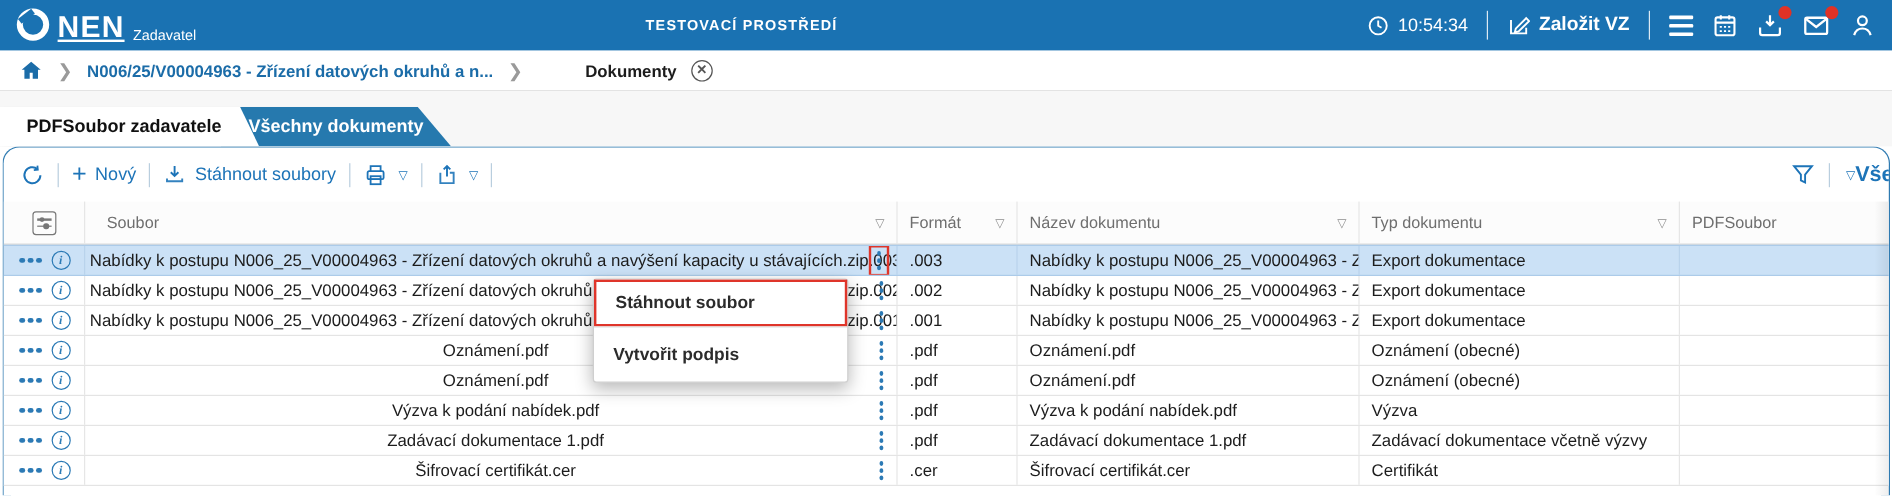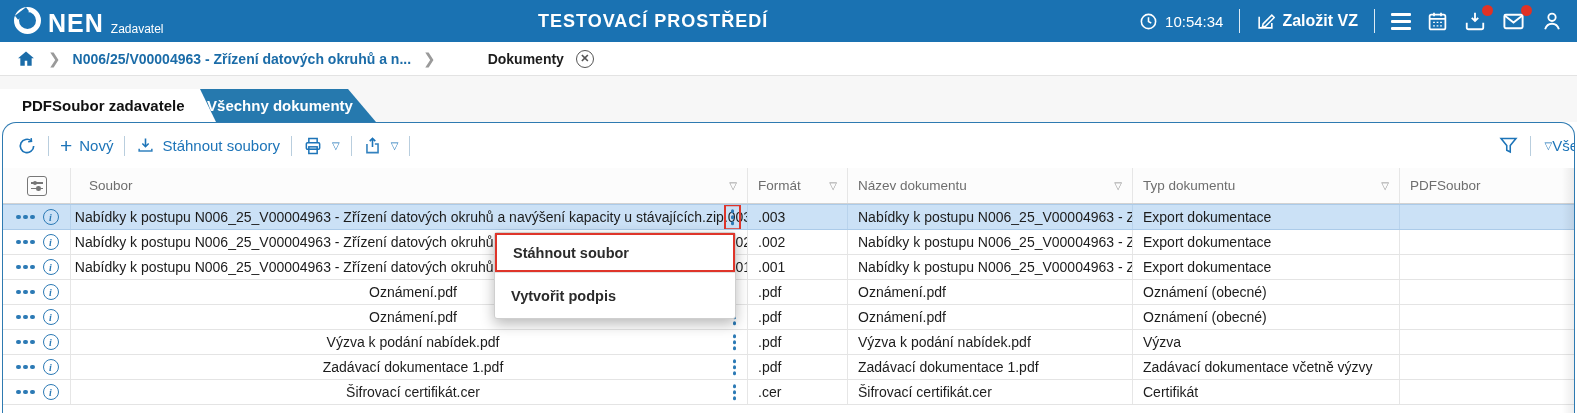--- a/index.html
+++ b/index.html
@@ -7,24 +7,24 @@
     font-family:"Liberation Sans", sans-serif; }
 
   
   .topbar { height:42px; background:#1a72b2; display:flex; align-items:center;
     position:relative; color:#fff; padding:0 14px; }
   .brand { display:flex; align-items:flex-end; gap:7px; }
   .logo-ring { width:27px; height:27px; border:5px solid #fff; border-radius:50%;
     position:relative; margin-bottom:2px; }
   .logo-ring::after { content:""; position:absolute; width:14px; height:5px;
     background:#1a72b2; left:-4px; top:-1px; transform:rotate(-38deg); }
-  .brand-name { font-size:25px; font-weight:bold; letter-spacing:1px; line-height:1; }
+  .brand-name { font-size:25px; font-weight:bold; letter-spacing:1px; line-height:1;text-decoration:underline; }
   .brand-role { font-size:12px; line-height:1; padding-bottom:1px; }
   .env-title { position:absolute; left:538px; top:0; height:42px; display:flex;
-    align-items:center; font-size:18px; font-weight:bold; letter-spacing:1px; }
+    align-items:center; font-size:12px; font-weight:bold; letter-spacing:1px; }
   .top-right { margin-left:auto; display:flex; align-items:center; gap:16px; }
   .top-item { display:flex; align-items:center; gap:7px; font-size:15px; }
   .top-sep { width:1px; height:24px; background:rgba(255,255,255,.85); }
   .top-bold { font-weight:bold; font-size:16px; }
   .icon-btn { position:relative; display:flex; align-items:center; justify-content:center; }
   .hamburger { display:flex; flex-direction:column; gap:4px; }
   .hamburger i { width:20px; height:3px; background:#fff; border-radius:1px; }
   .ndot { position:absolute; top:-5px; right:-7px; width:11px; height:11px;
     border-radius:50%; background:#e03226; }
 
@@ -56,21 +56,21 @@
 
   
   .toolbar { height:45px; display:flex; align-items:center; padding:0 14px;
     color:#1d74b8; position:relative; }
   .tbtn { display:flex; align-items:center; gap:7px; font-size:15px; cursor:pointer; }
   .tb-sep { width:1px; height:20px; background:#b9cede; margin:0 11px; }
   .plus-glyph { font-size:21px; font-weight:400; line-height:1; }
   .dd { font-size:10px; color:#1d74b8; margin-left:2px; }
   .tb-right { position:absolute; right:-4px; top:0; height:45px; display:flex;
     align-items:center; }
-  .tb-right .label { font-size:15px; color:#1d74b8; font-weight:normal; white-space:nowrap; }
+  .tb-right .label { font-size:18px; color:#1d74b8; font-weight:bold; white-space:nowrap; }
 
   
   .table { position:absolute; left:0; right:0; top:45px; bottom:0; font-size:14px; }
   .tr { display:grid; grid-template-columns:68px 677px 100px 285px 267px 1fr;
     height:25px; border-bottom:1px solid #e4e4e4; background:#fff; }
   .tr.head { height:36px; background:#fcfcfc; border-bottom:1px solid #d2d2d2;
     color:#6e6e6e; font-size:13.5px; }
   .td { display:flex; align-items:center; padding:0 10px; border-right:1px solid #e6e6e6;
     overflow:hidden; white-space:nowrap; color:#1c1c1c; }
   .td:last-child { border-right:none; }
@@ -99,21 +99,21 @@
   .sliders-box::before, .sliders-box::after { content:""; position:absolute; left:3px;
     right:3px; height:1.5px; background:#777; }
   .sliders-box::before { top:5.5px; }
   .sliders-box::after { bottom:5.5px; }
   .sliders-box i { position:absolute; width:4.5px; height:4.5px; border-radius:50%;
     background:#777; }
   .sliders-box .k1 { top:4px; left:5px; }
   .sliders-box .k2 { bottom:4px; right:5px; }
 
   
-  .ctxmenu { position:absolute; left:494px; top:232px; width:242px; background:#fff;
+  .ctxmenu { position:absolute; left:494px; top:232px; width:213px; background:#fff;
     border:1px solid #cfcfcf; border-radius:3px; box-shadow:0 5px 14px rgba(0,0,0,.28);
     z-index:10; }
   .ctxitem { padding:0 16px; height:40px; display:flex; align-items:center;
     font-size:14.5px; font-weight:bold; color:#2b2b2b; cursor:pointer; }
   .ctxitem + .ctxitem { border-top:1px solid #e2e2e2; }
   .ctxitem.highlight { border:2px solid #df352a; height:39px; }
   .ctxitem.last { height:46px; }
 
   .scroll-hint { position:absolute; right:0; top:45px; bottom:0; width:12px;
     background:linear-gradient(to right, rgba(0,0,0,0), rgba(0,0,0,0.07)); z-index:5; }

